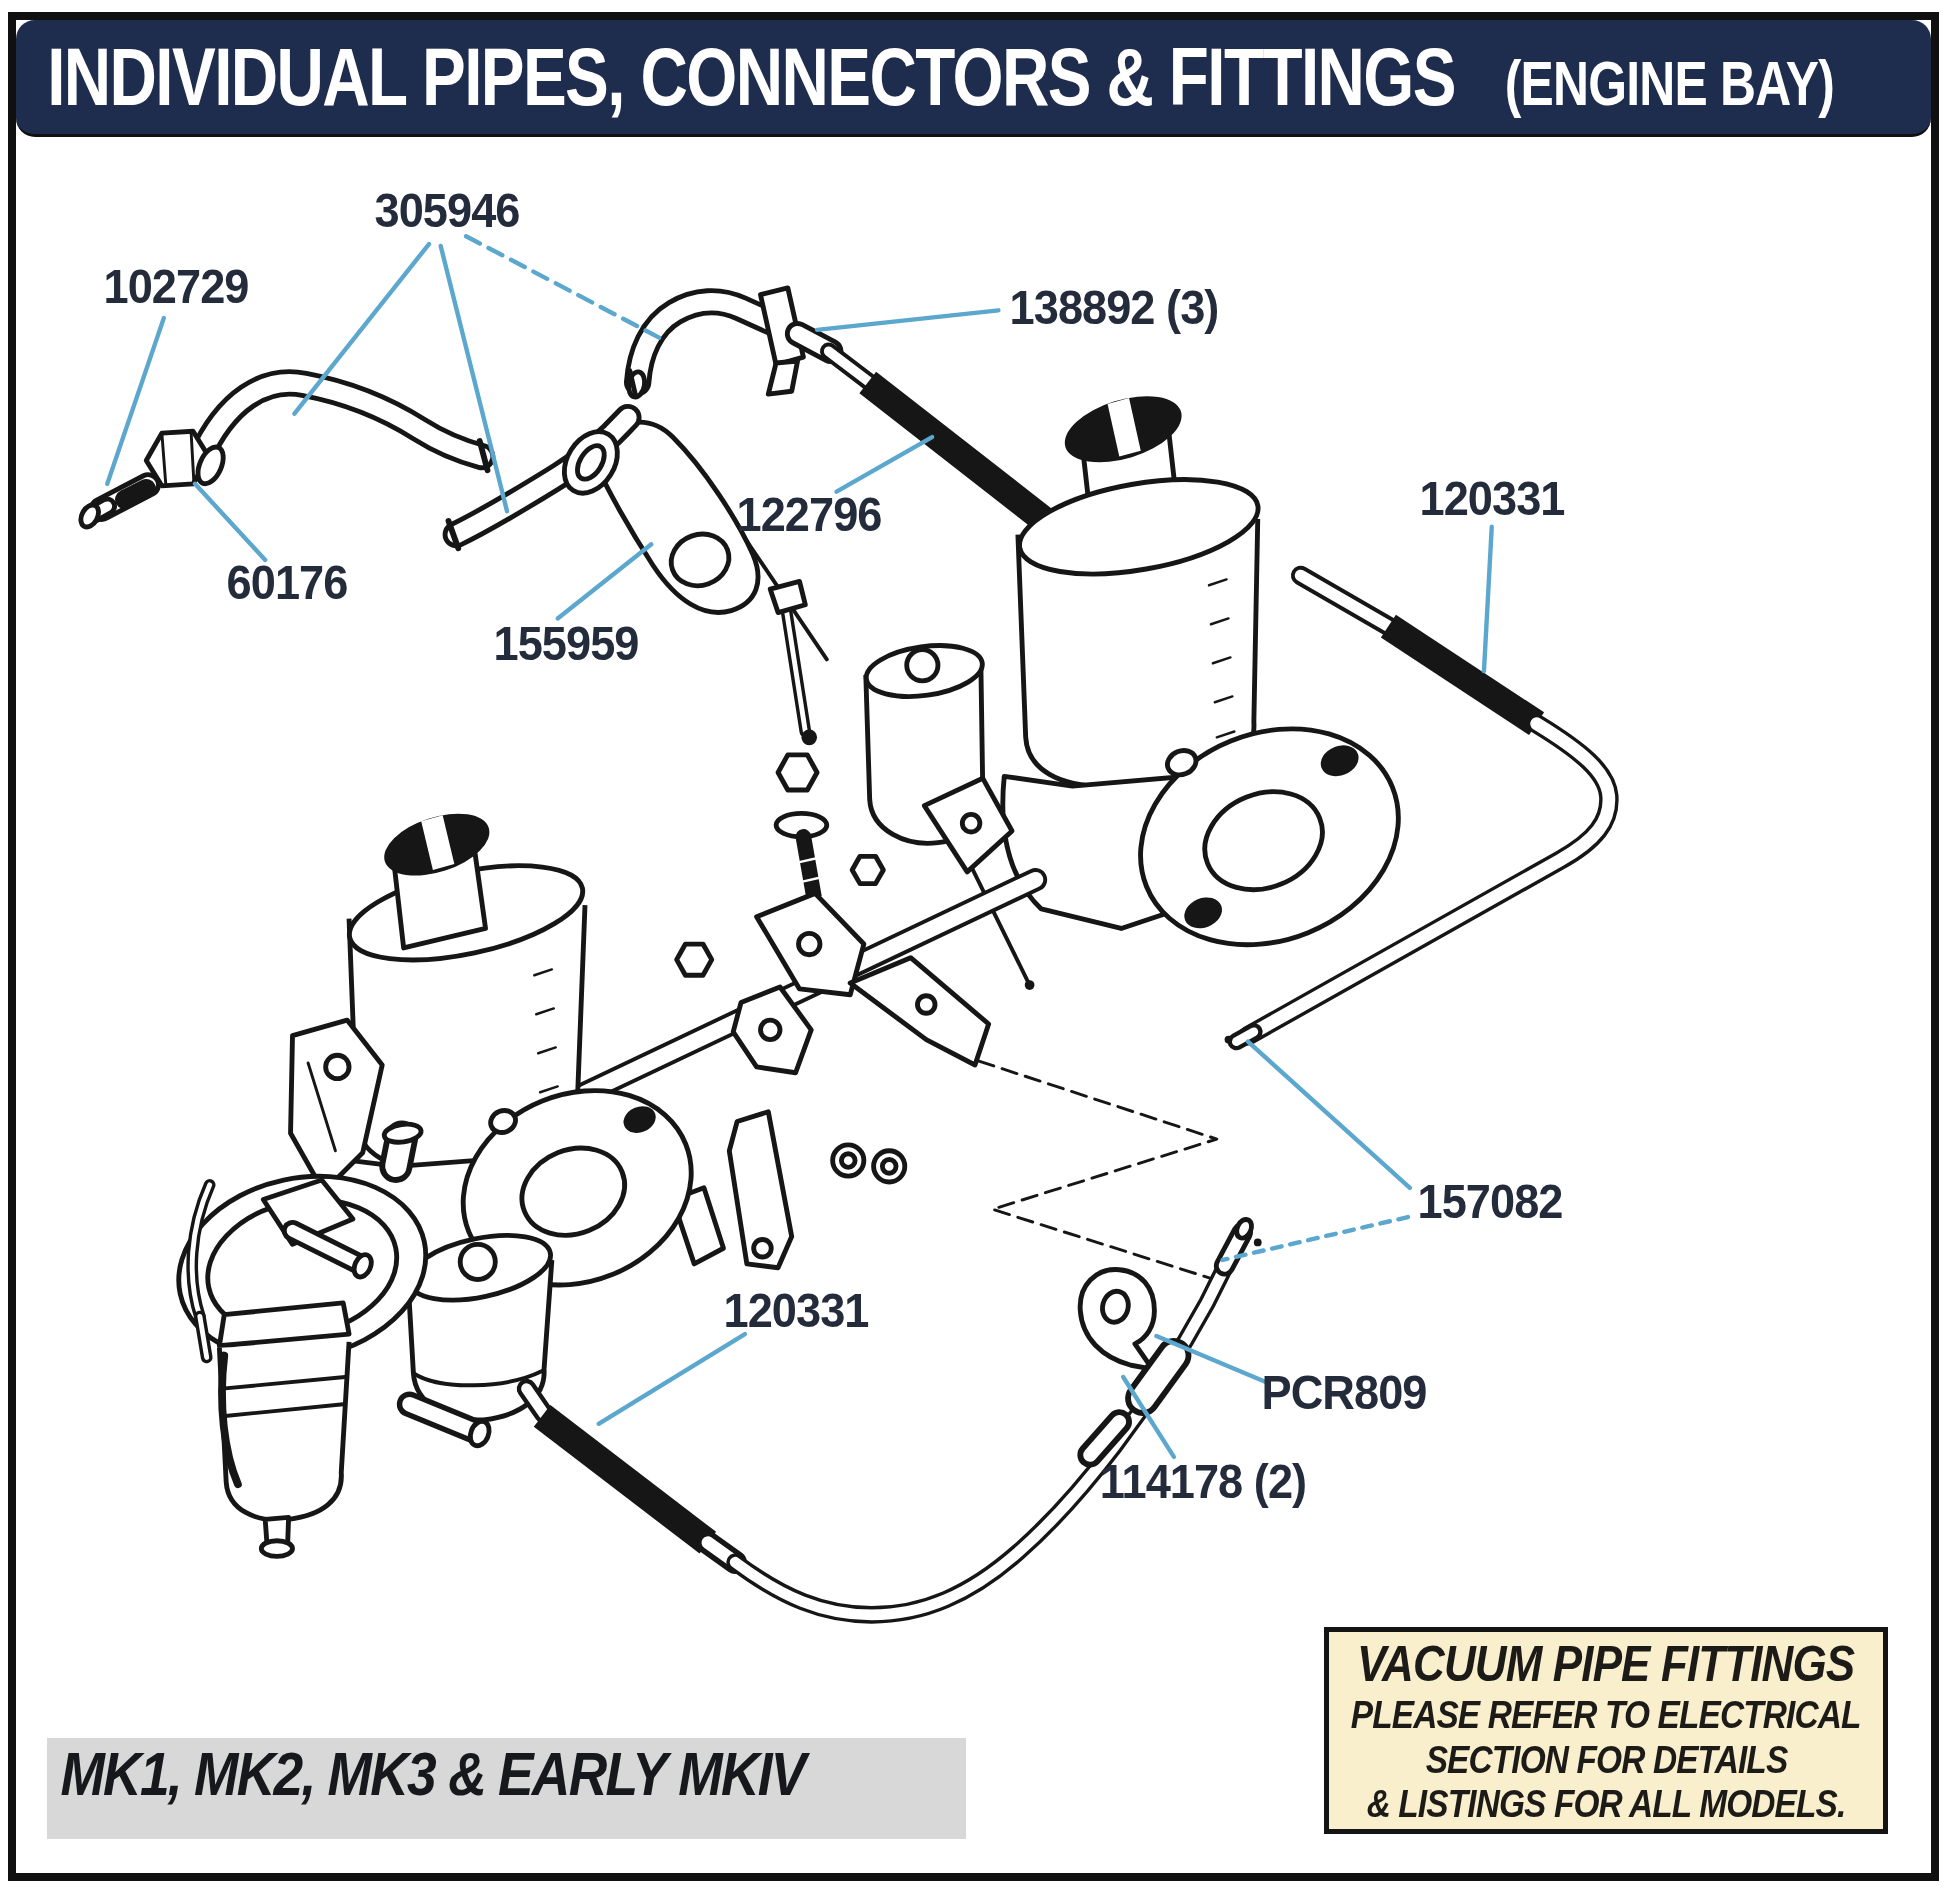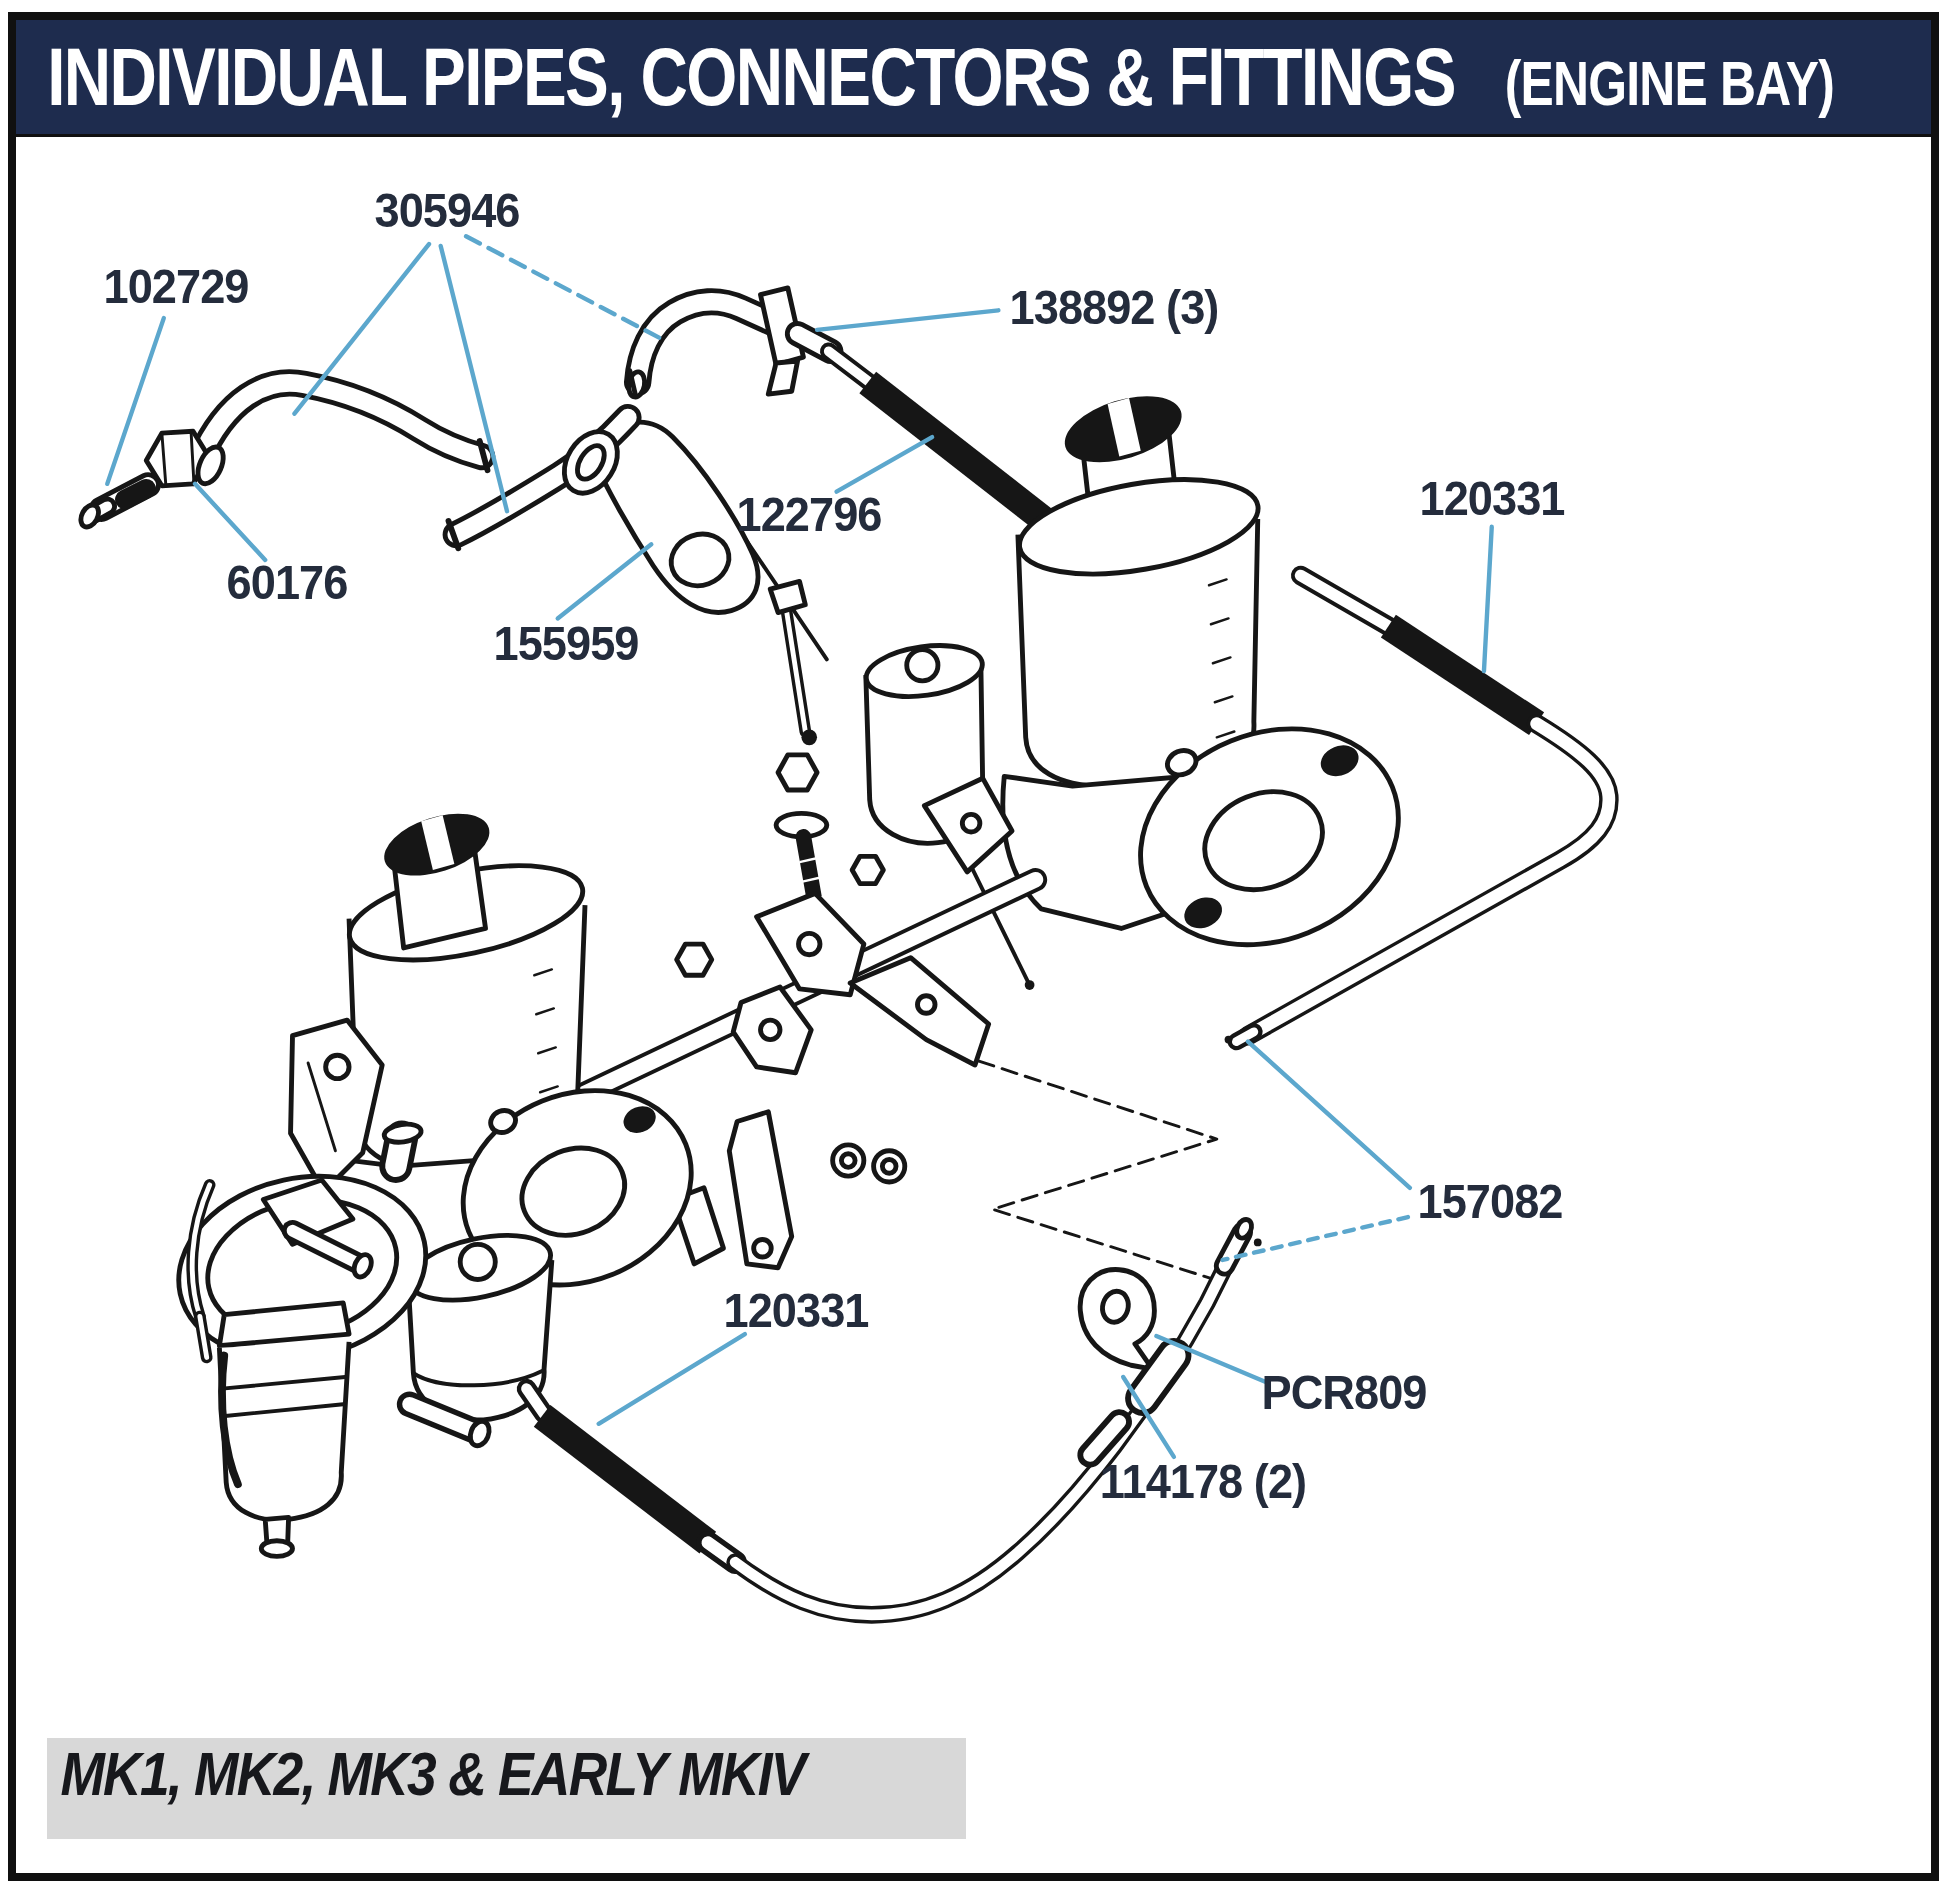--- a/index.html
+++ b/index.html
@@ -15,21 +15,21 @@
     position:relative;width:1950px;height:1893px;background:#ffffff;
     font-family:"Liberation Sans", sans-serif;overflow:hidden;
   }
   .frame{
     position:absolute;left:7.8px;top:11.7px;width:1931px;height:1869px;
     border:8.8px solid #101010;box-sizing:border-box;background:#ffffff;
   }
   .header{
     position:absolute;left:0;top:0;width:100%;height:117px;
     background:var(--navy);border-bottom:3.9px solid #101010;
-    display:flex;align-items:center;box-sizing:border-box;
+    display:flex;align-items:center;box-sizing:border-box;border-radius:19px;
   }
   .header-text{
     color:#ffffff;font-weight:bold;font-size:82px;line-height:1;
     white-space:nowrap;letter-spacing:-2px;
     transform:scaleX(0.80);transform-origin:left center;
     padding-left:39px;
   }
   .header-suffix{font-size:0.76em;letter-spacing:-1px;}
   .art{position:absolute;left:0;top:0;width:1950px;height:1893px;}
   .part-label{
@@ -339,14 +339,20 @@
       <div class="part-label" style="left: 1490px; top: 1202px;">157082</div>
       <div class="part-label" style="left: 1344px; top: 1393px;">PCR809</div>
       <div class="part-label" style="left: 1203px; top: 1482px;">114178 (2)</div>
       <div class="part-label" style="left: 796px; top: 1311px;">120331</div>
     </div>
 
   <div class="model-box">
     <span>MK1, MK2, MK3 &amp; EARLY MKIV</span>
   </div>
 
+  <div class="note-box">
+    <div class="note-line first">VACUUM PIPE FITTINGS</div>
+    <div class="note-line">PLEASE REFER TO ELECTRICAL</div>
+    <div class="note-line">SECTION FOR DETAILS</div>
+    <div class="note-line">&amp; LISTINGS FOR ALL MODELS.</div>
+  </div>
 </div>
 
 
 </body></html>

